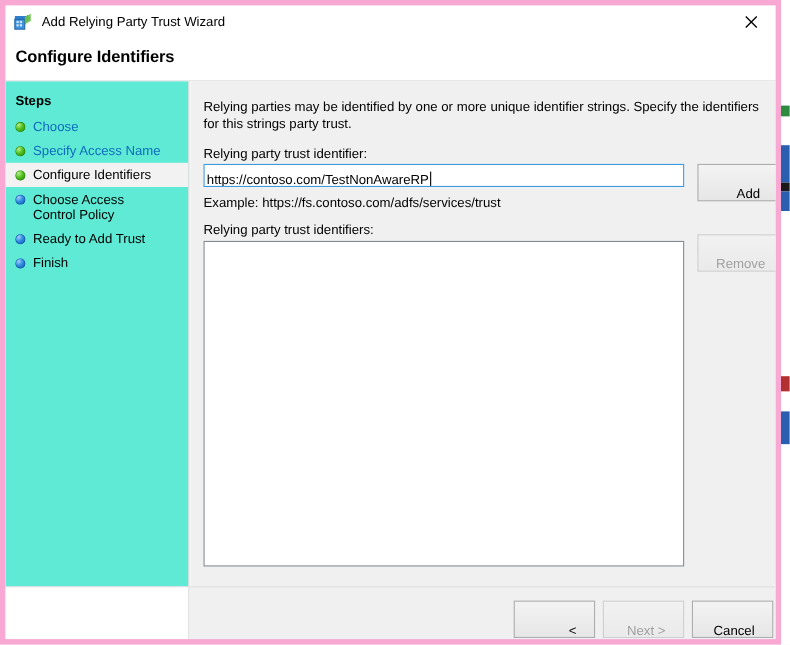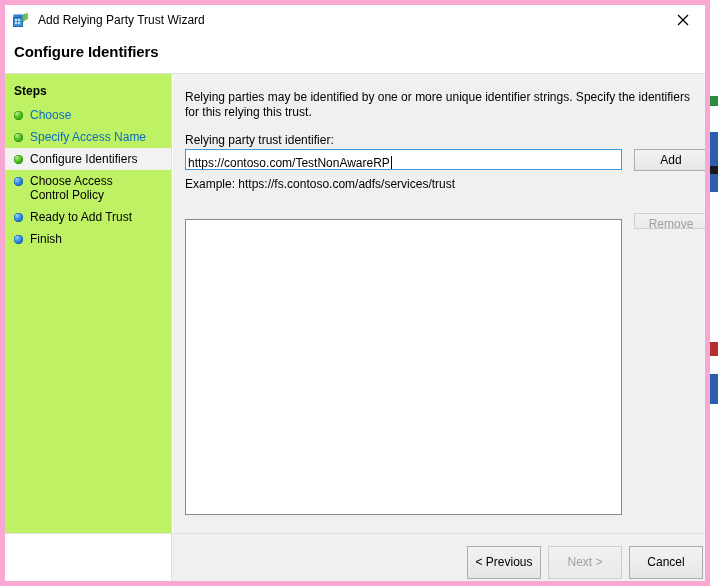--- a/index.html
+++ b/index.html
@@ -115,21 +115,21 @@
     top: 69px;
     right: 0;
     bottom: 47px;
   }
   .sidebar {
     position: absolute;
     left: 0;
     top: 0;
     width: 167px;
     bottom: 0;
-    background: #bef264;
+    background: #5eead4;
     border-right: 1px solid #dfdfdf;
     box-sizing: border-box;
   }
   .sidebar-title {
     position: absolute;
     left: 9px;
     top: 10px;
     font-size: 12px;
     font-weight: bold;
     color: #000000;
@@ -250,23 +250,23 @@
     overflow: hidden;
   }
 
   .btn {
     box-sizing: border-box;
     border: 1px solid #adadad;
     background: linear-gradient(#f3f3f3, #e6e6e6);
     font-family: "Liberation Sans", sans-serif;
     font-size: 12px;
     color: #000000;
-    text-align: center;
+    text-align: right;
     line-height: 20px;
-    padding: 0;
+    padding: 16px;
   }
   .btn.disabled {
     color: #a0a0a0;
     border-color: #cfcfcf;
     background: linear-gradient(#f1f1f1, #eaeaea);
   }
   .btn-add {
     position: absolute;
     left: 461px;
     top: 75px;
@@ -395,30 +395,31 @@
         <div class="step">
           <span class="bullet blue"></span>
           <span class="step-label">Finish</span>
         </div>
 
       </div>
     </div>
 
     <div class="content">
 
-      <div class="intro-text">Relying parties may be identified by one or more unique identifier strings. Specify the identifiers for this relying this trust.</div>
+      <div class="intro-text">Relying parties may be identified by one or more unique identifier strings. Specify the identifiers for this strings party trust.</div>
 
       <div class="field-label label-identifier">Relying party trust identifier:</div>
 
       <div class="text-input"><span>https://contoso.com/TestNonAwareRP</span><span class="caret"></span></div>
 
       <button class="btn btn-add">Add</button>
 
       <div class="example-text">Example: https://fs.contoso.com/adfs/services/trust</div>
 
+      <div class="field-label label-list">Relying party trust identifiers:</div>
 
       <div class="listbox"></div>
 
       <button class="btn btn-remove disabled" disabled="">Remove</button>
 
     </div>
   </div>
 
   <div class="footer">
     <div class="footer-left-pad"></div>

